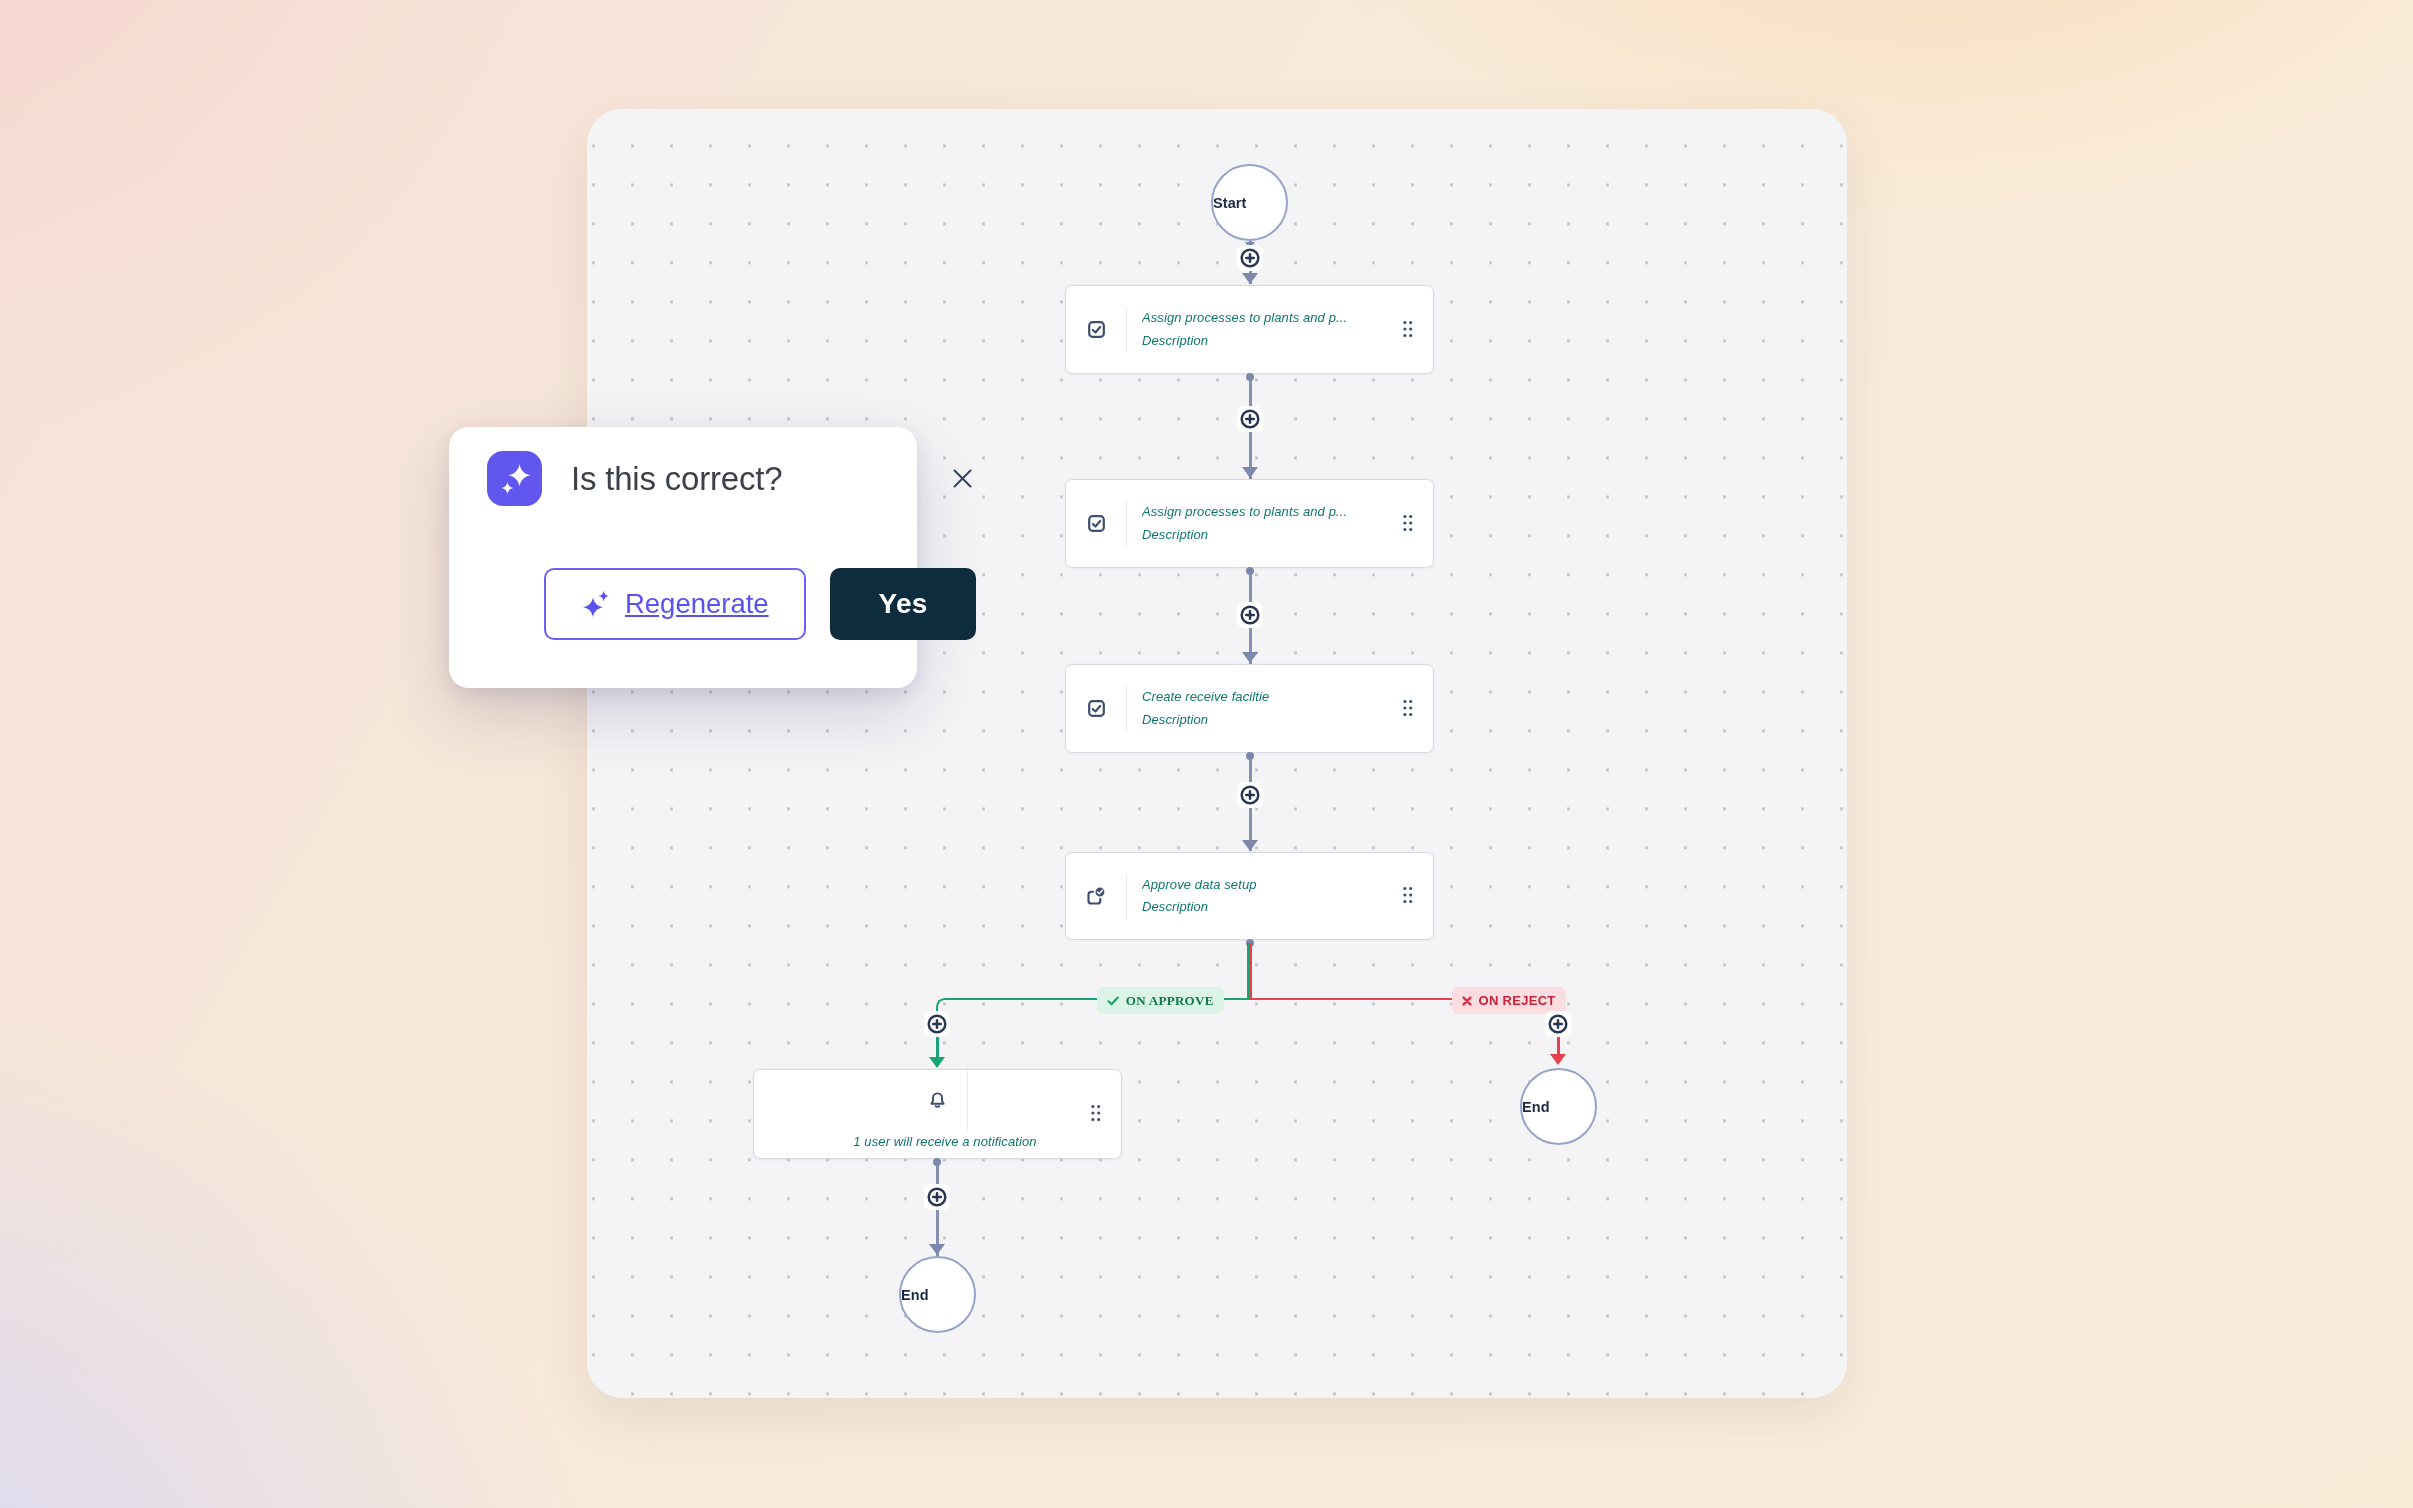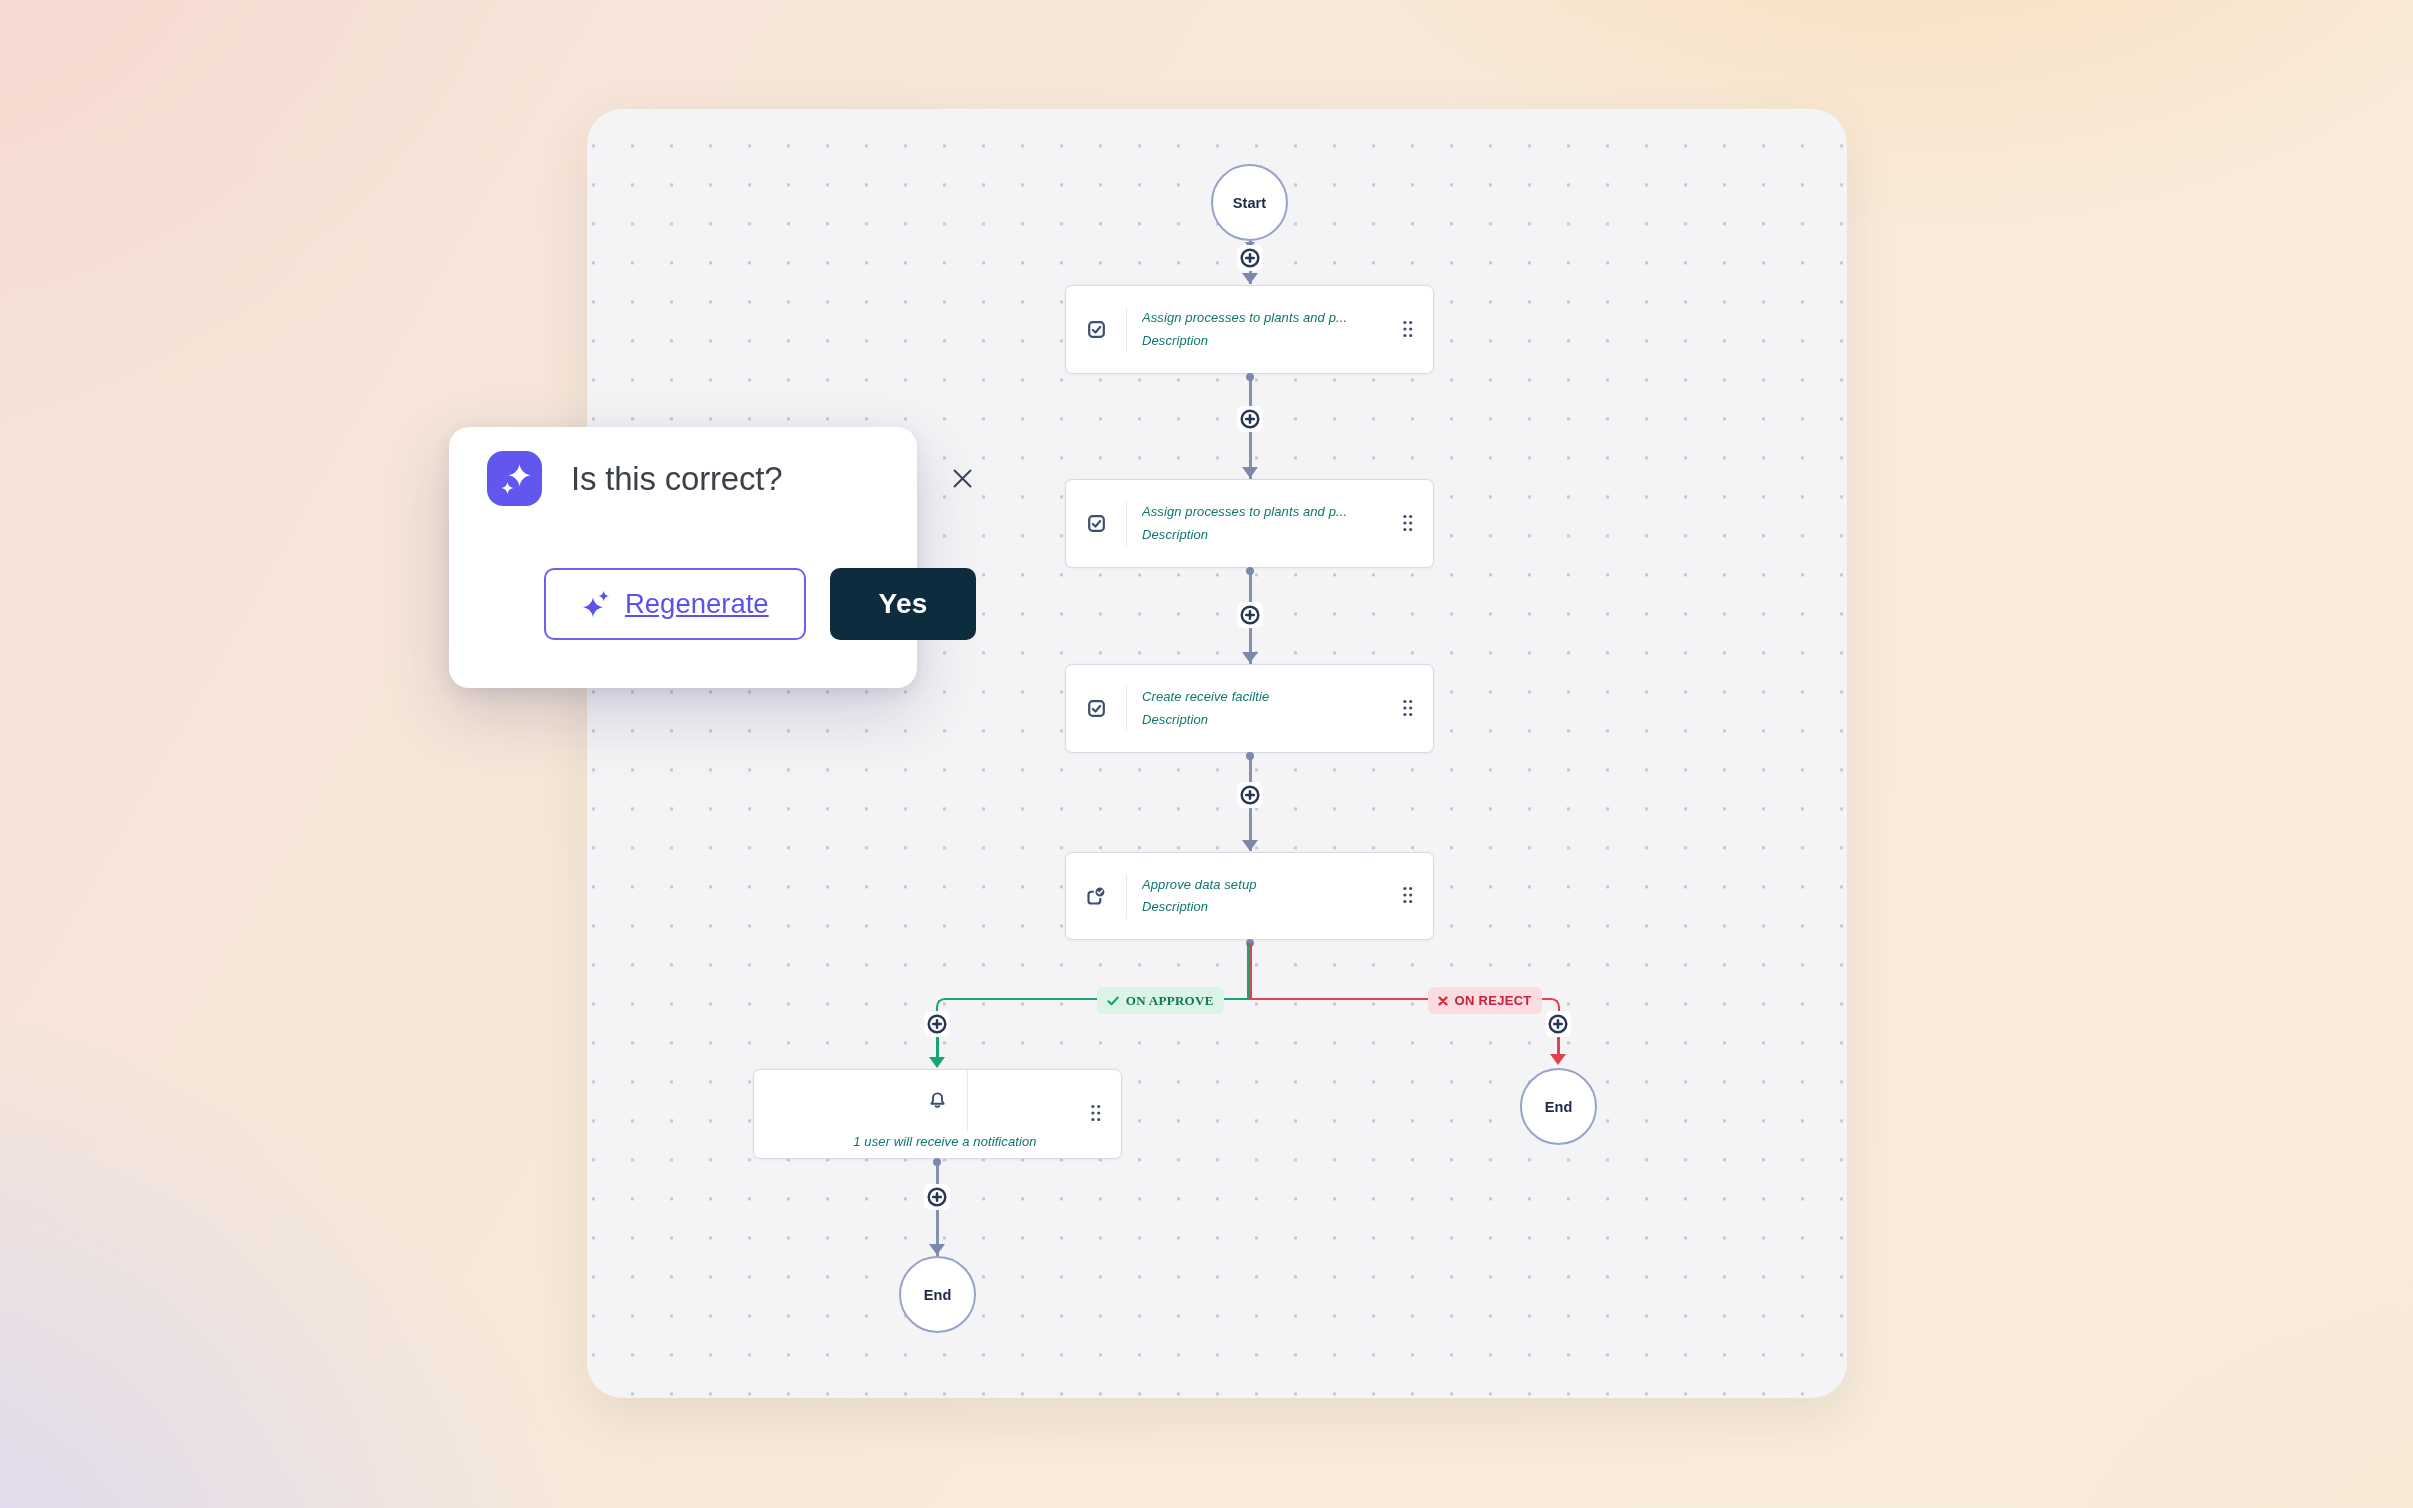--- a/index.html
+++ b/index.html
@@ -40,21 +40,21 @@
   .node-title, .node-desc {
     font-size:13px; line-height:22.4px; color:#0f766e; letter-spacing:0.1px;
     white-space:nowrap; overflow:hidden; text-overflow:ellipsis; max-width:239px;font-style:italic;
   }
   .drag-handle { position:absolute; right:19px; top:50%; transform:translateY(-50%); cursor:grab; }
 
   
   .circle-node {
     position:absolute; width:77px; height:77px; border-radius:50%;
     background:#fff; border:2.5px solid #96a2c9;
-    display:flex; align-items:center; justify-content:center;
+    display:flex; align-items:center; justify-content:flex-start;
     font-size:14.5px; font-weight:700; color:#1c2947; letter-spacing:0.1px;
   }
 
   
   .vline  { position:absolute; width:2.5px; background:#8691b2; }
   .vline-green { position:absolute; width:2.5px; background:#17a673; }
   .vline-red   { position:absolute; width:2.5px; background:#e4404f; }
   .cdot { position:absolute; width:8px; height:8px; border-radius:50%; background:#7d89ac; }
   .arrow { position:absolute; width:0; height:0; border-left:8px solid transparent; border-right:8px solid transparent; border-top:11.6px solid #7d89ac; }
   .arrow.green { border-top-color:#17a673; }
@@ -76,21 +76,21 @@
     position:absolute; width:26px; height:26px; background:#fff; border-radius:6.5px;
     display:flex; align-items:center; justify-content:center; cursor:pointer;
   }
 
   .pill {
     position:absolute; top:987px; height:27px; border-radius:5.8px;
     display:flex; align-items:center; gap:6.5px; padding:0 10px;
     font-size:13px; font-weight:700; letter-spacing:0.3px; white-space:nowrap;
   }
   .pill.approve { background:#dcf3e8; color:#0d7a49; }
-  .pill.reject  { background:#fbdce1; color:#c32438; }
+  .pill.reject  { background:#fbdce1; color:#c32438;margin-left:24px; }
 
   
   .dialog {
     position:absolute; left:449px; top:413px; width:468px; height:261px;
     background:#fff; border-radius:20px;
     box-shadow:0 24.6px 65px rgba(60,55,110,0.20), 0 5.8px 17.4px rgba(60,55,110,0.10);
     margin-top:14px;
   }
   .dialog-icon {
     position:absolute; left:38px; top:24px; width:55px; height:55px;

